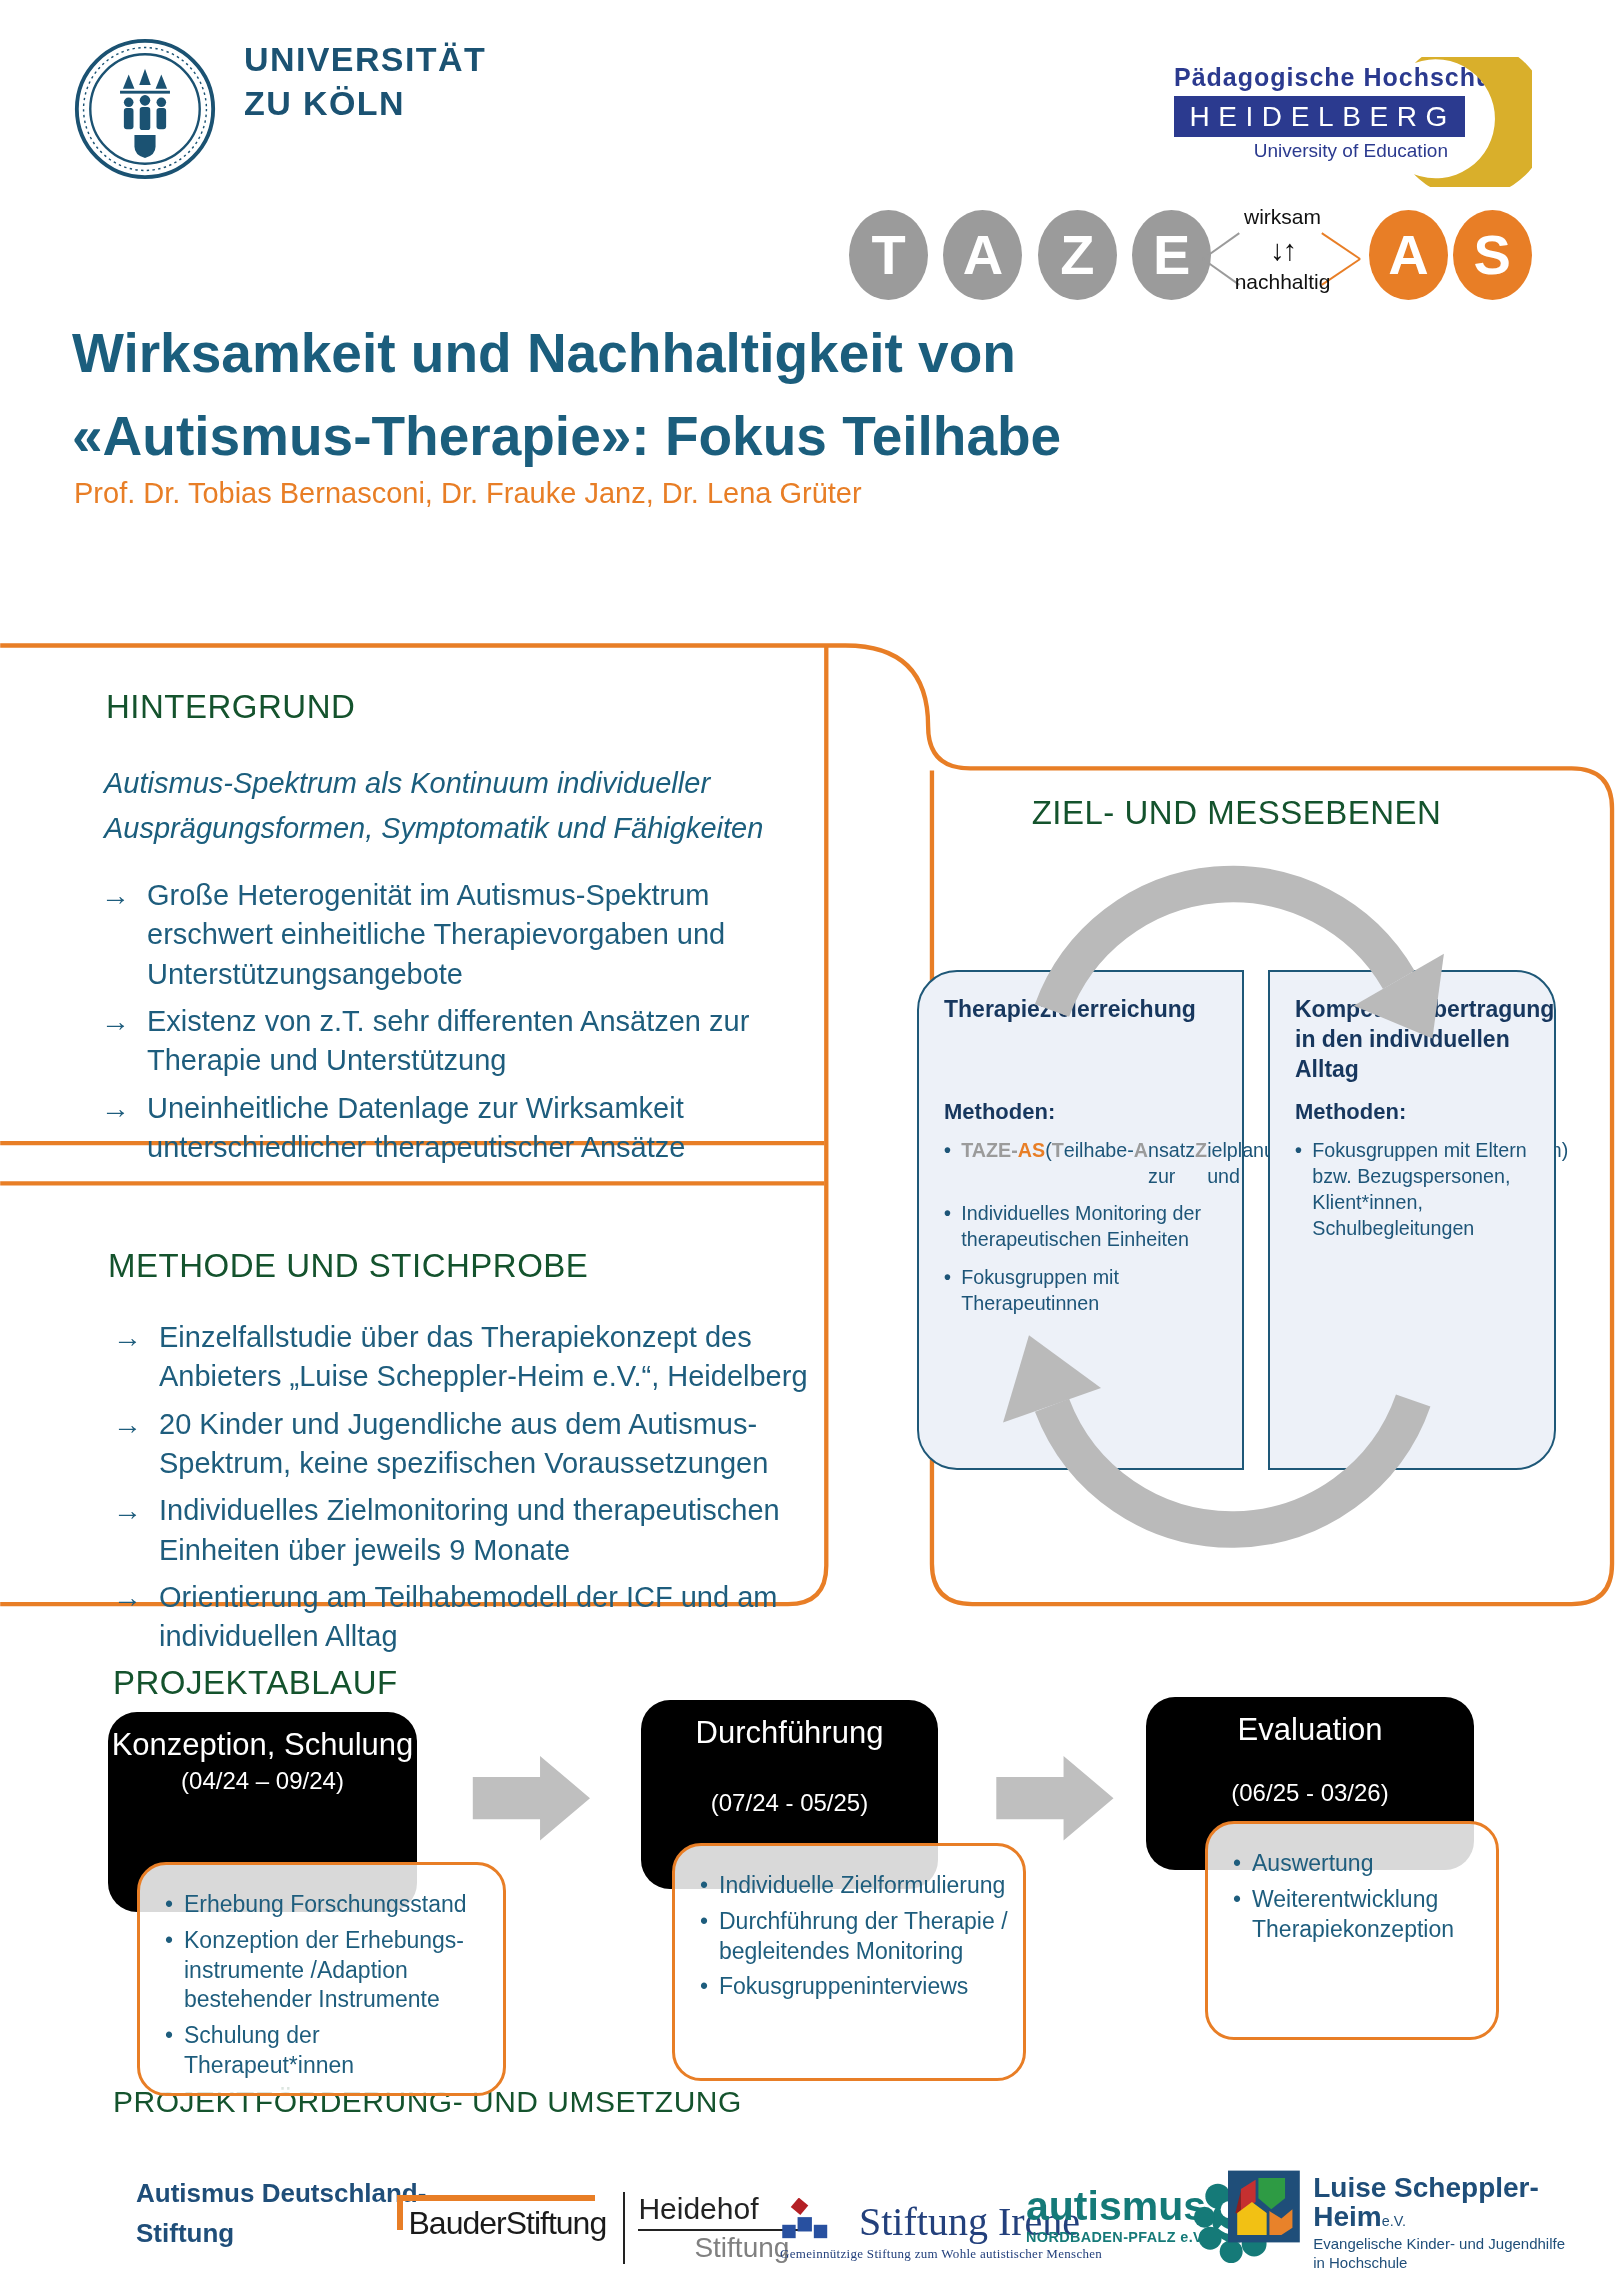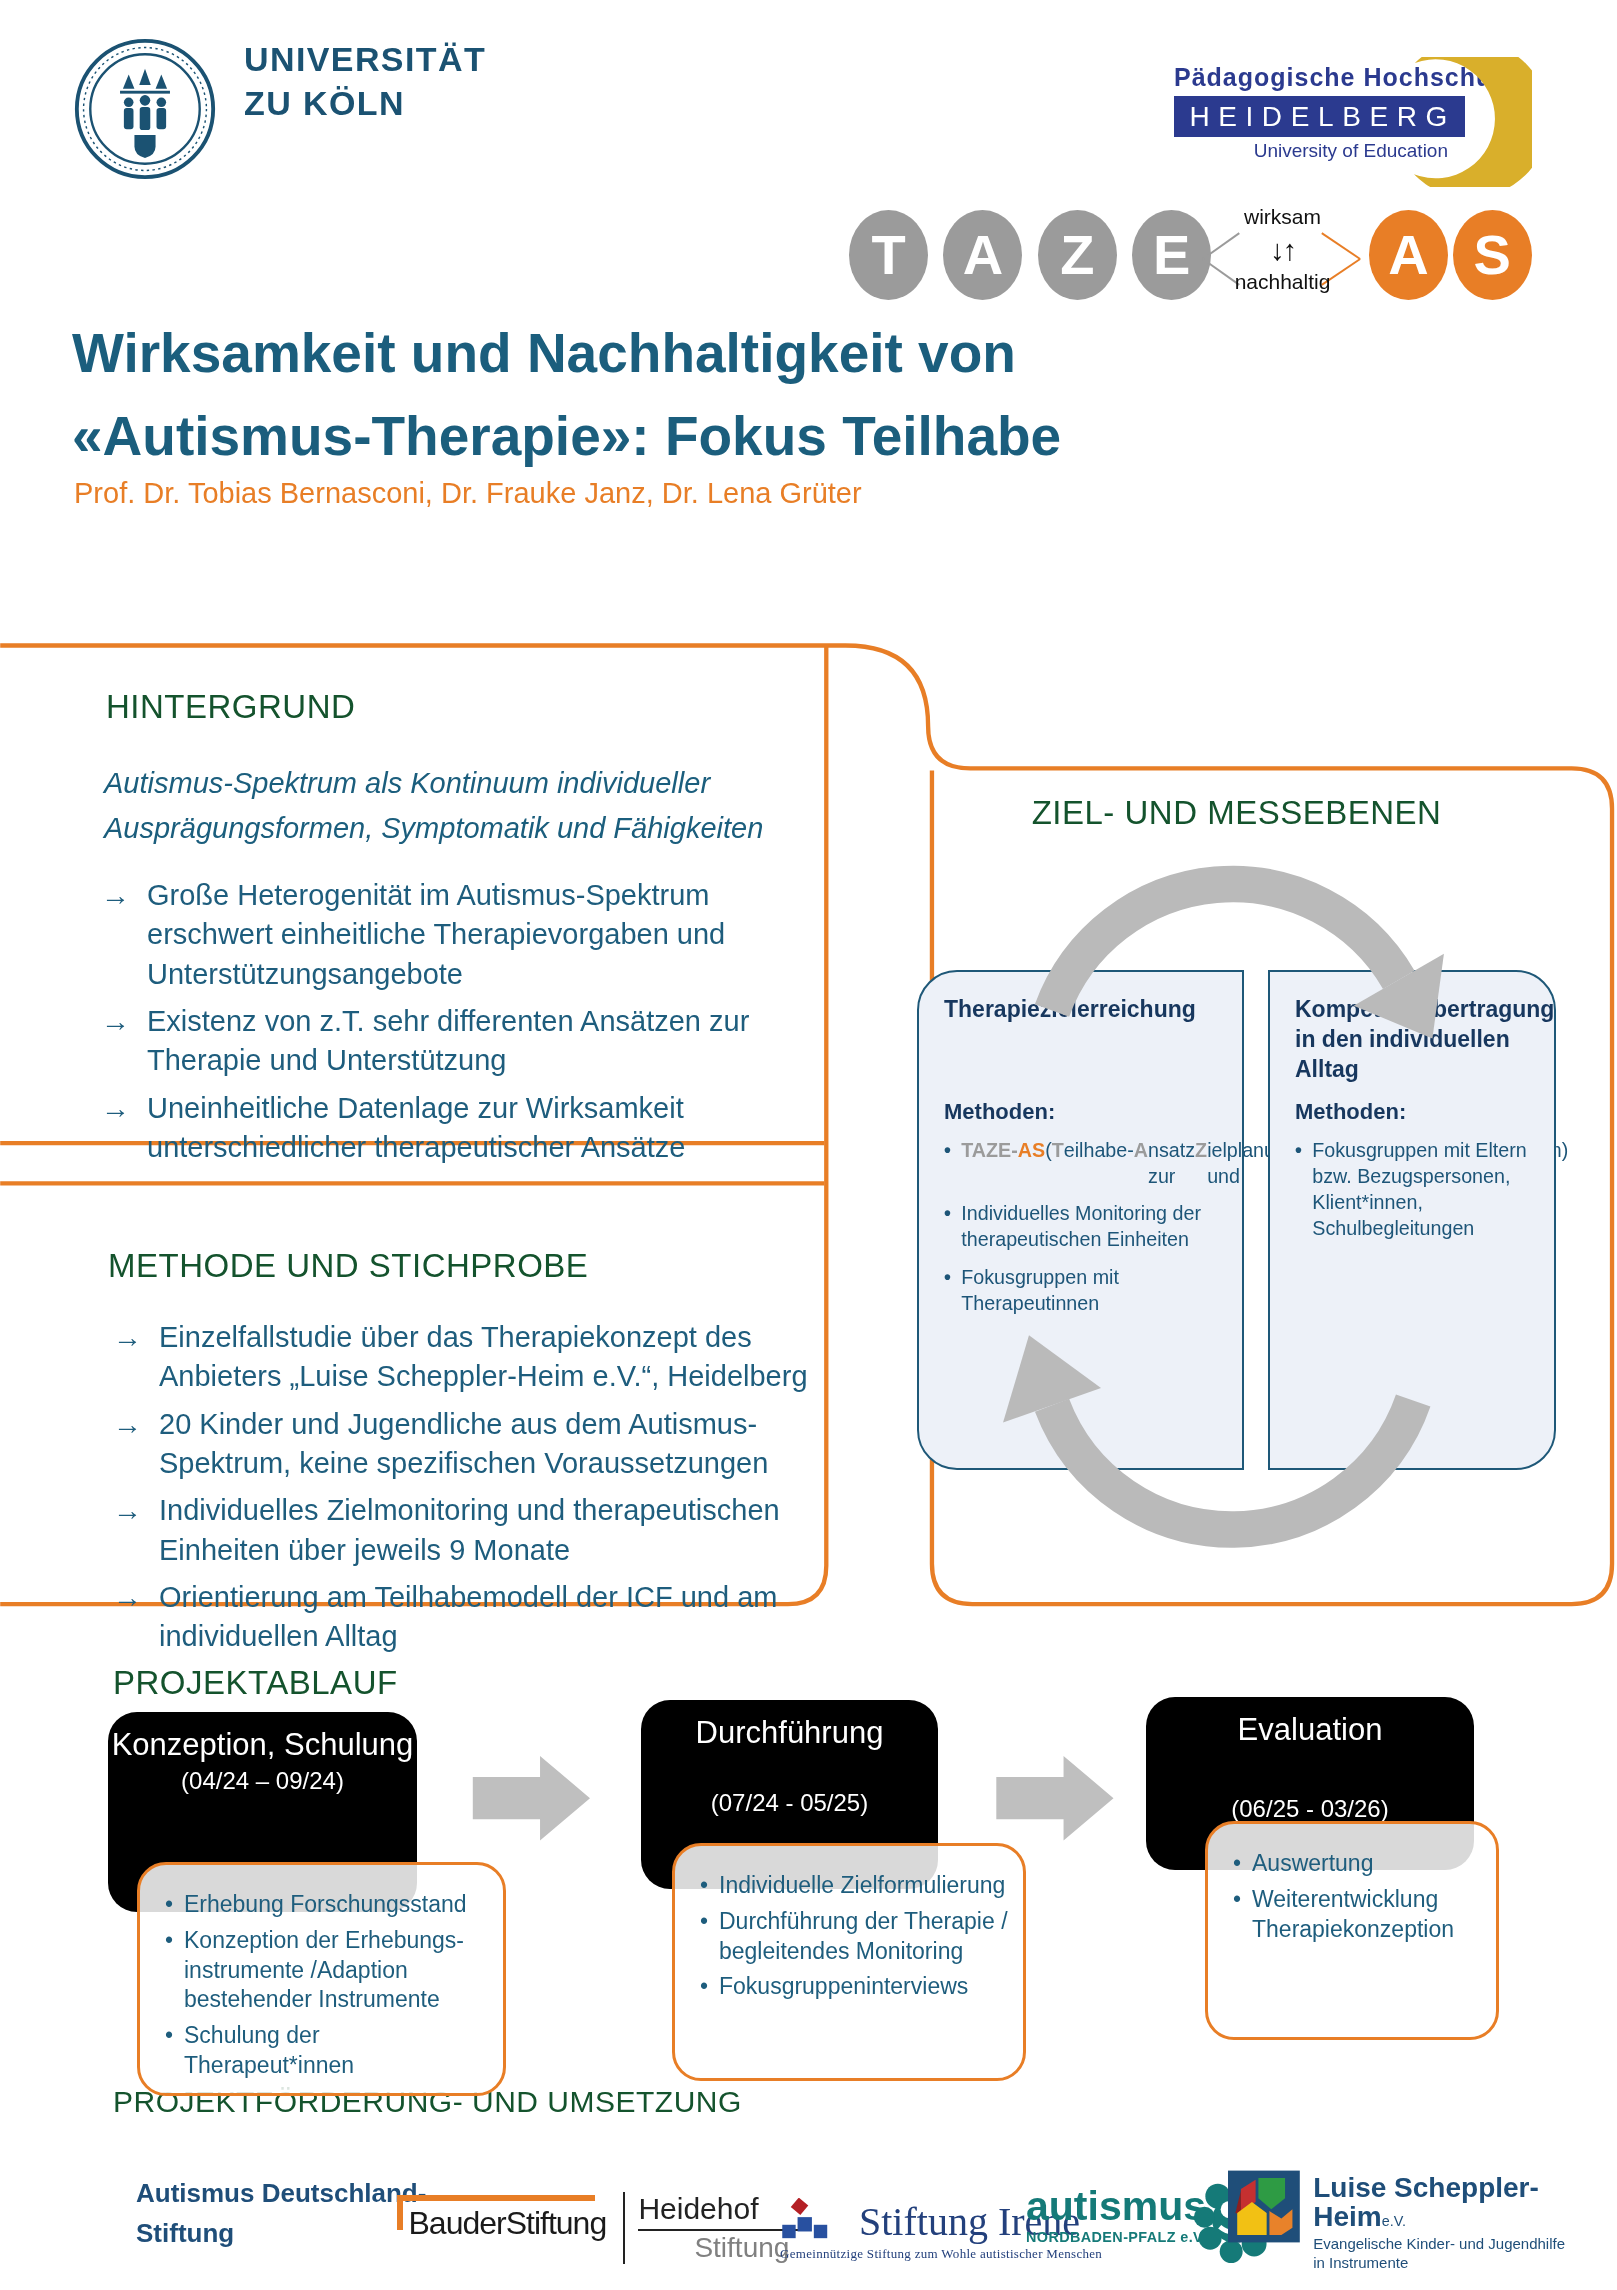--- a/index.html
+++ b/index.html
@@ -65,21 +65,21 @@
   .pa-head{left:113px;top:1664px;}
   .phase-box{position:absolute;background:#000000;border-radius:29px;color:#fff;text-align:center;
              box-sizing:border-box;padding-top:15.4px;z-index:1;}
   .phase-title{font-size:31px;}
   .phase-dates{font-size:24px;}
   .pb-1{left:108px;top:1712px;width:309px;height:200px;}
   .pb-2{left:641px;top:1700px;width:297px;height:189px;}
   .pb-3{left:1146px;top:1697px;width:328px;height:173px;}
   .pb-1 .phase-dates{margin-top:3.8px;}
   .pb-2 .phase-dates{margin-top:38px;}
-  .pb-3 .phase-dates{margin-top:47px;}
+  .pb-3 .phase-dates{margin-top:31px;}
   .phase-card{position:absolute;background:rgba(255,255,255,0.85);border:3.4px solid #E87E26;
               border-radius:29px;box-sizing:border-box;padding:25px 13.4px 0 25px;z-index:2;}
   .pc-1{left:137px;top:1862px;width:369px;height:234px;}
   .pc-2{left:672px;top:1843px;width:354px;height:238px;}
   .pc-3{left:1205px;top:1821px;width:294px;height:219px;}
   .card-item{display:flex;font-size:23px;line-height:1.3;color:#1E5D7D;margin-bottom:5.8px;}
   .card-item::before{content:"\2022";flex:0 0 19px;}
 
   
   .fo-head{left:113px;top:2085px;font-size:30px;}
@@ -358,19 +358,19 @@
       <polygon points="33,8 62,8 62,30 47,42 33,30" fill="#2E9B44"></polygon>
       <polygon points="10,70 10,46 26,34 42,46 42,70" fill="#F2C114"></polygon>
       <polygon points="45,70 45,44 58,52 70,42 70,62 58,70" fill="#E8822A"></polygon>
     </svg>
     <div class="luise-text">
       <div class="luise-name">
         <span>Luise Scheppler-Heim</span><span class="luise-suffix">e.V.</span>
       </div>
       <div class="luise-sub">
         <div>Evangelische Kinder- und Jugendhilfe</div>
-        <div>in Instrumente</div>
+        <div>in Hochschule</div>
       </div>
     </div>
   </div>
 
 </div>
 
 
 </body></html>

